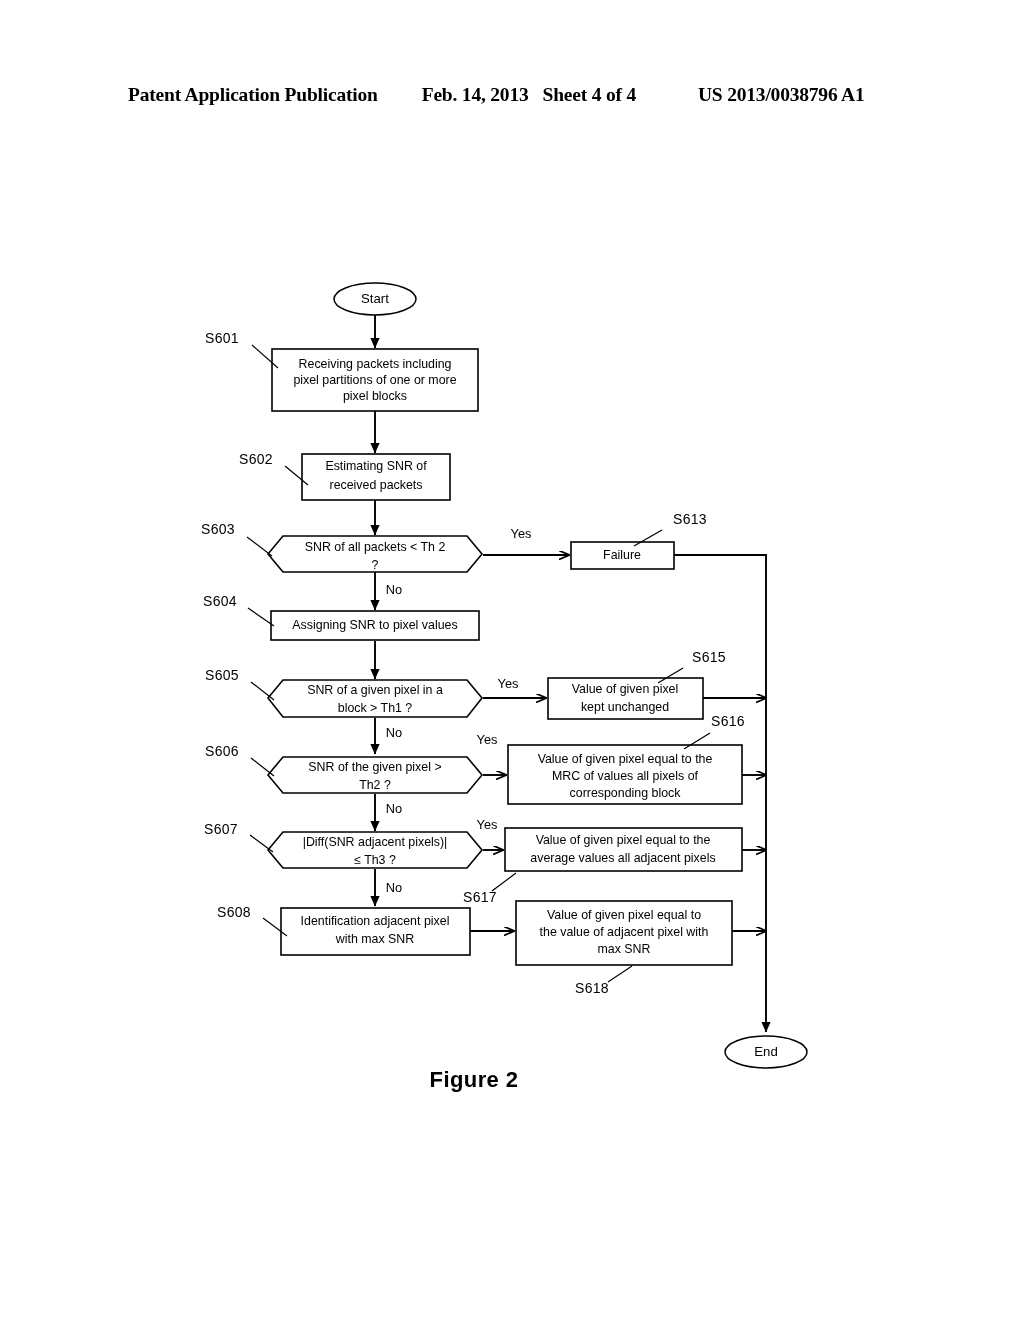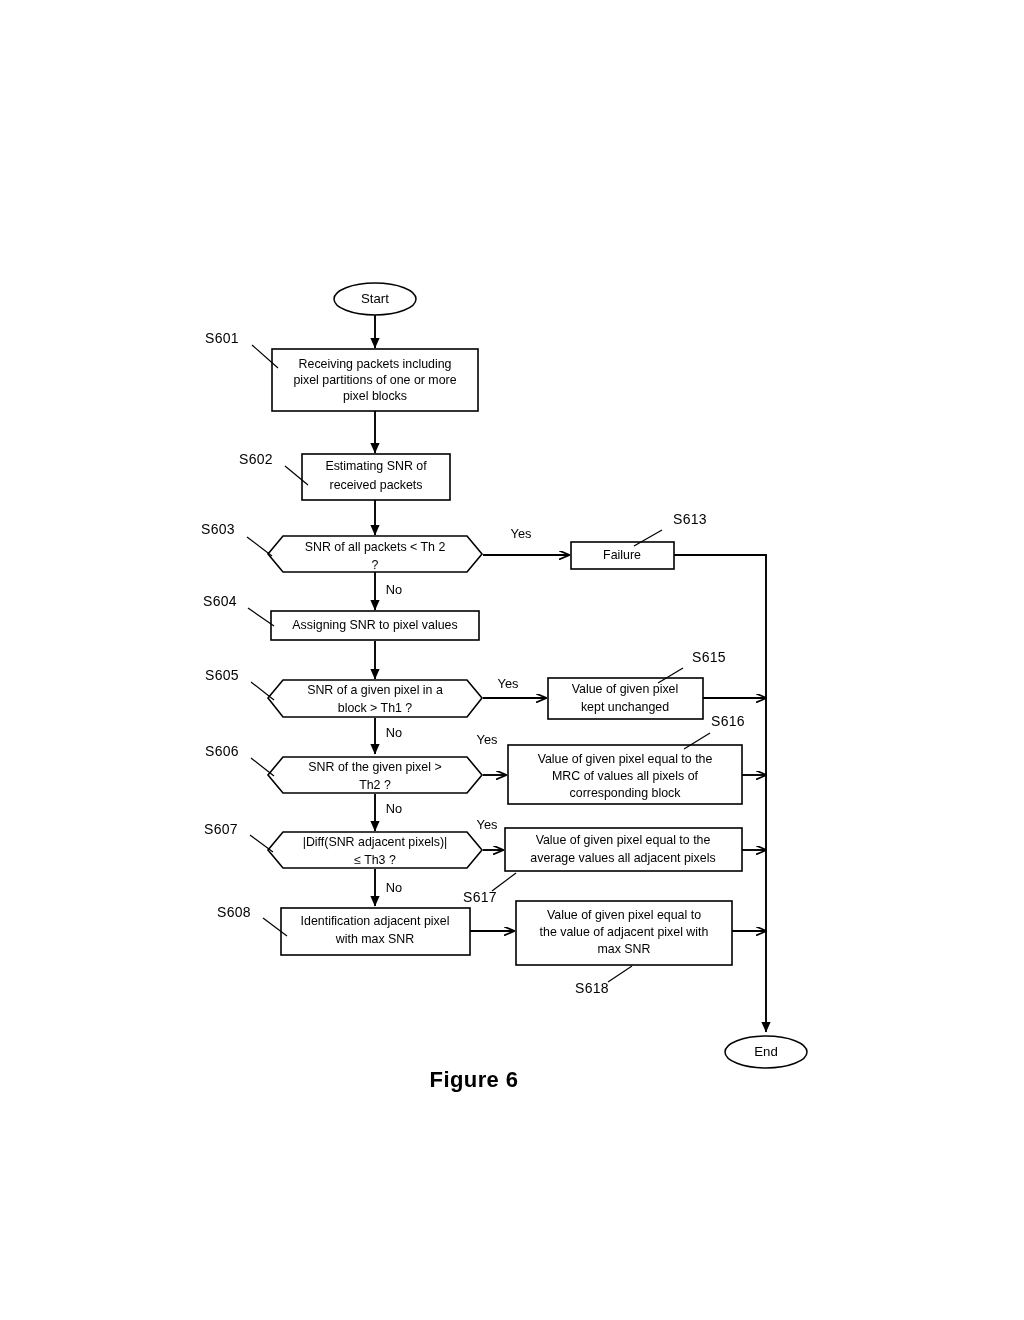--- a/index.html
+++ b/index.html
@@ -94,20 +94,26 @@
     stroke: #000000;
     stroke-width: 1.2;
     fill: none;
   }
 </style>
 </head>
 <body>
 
 <div id="page">
 
+  <div class="pat-header">
+    <span class="hdr-pub">Patent Application Publication</span>
+    <span class="hdr-date">Feb. 14, 2013</span>
+    <span class="hdr-sheet">Sheet 4 of 4</span>
+    <span class="hdr-num">US 2013/0038796 A1</span>
+  </div>
 
   <svg id="flow" viewBox="0 0 1024 1320">
     <defs>
       <marker id="arrow" markerWidth="11" markerHeight="9" refX="10" refY="4.5" orient="auto" markerUnits="userSpaceOnUse">
         <path d="M0,0 L10.5,4.5 L0,9" fill="none" stroke="#000000" stroke-width="1.7"></path>
       </marker>
       <marker id="arrowfill" markerWidth="11" markerHeight="10" refX="10" refY="5" orient="auto" markerUnits="userSpaceOnUse">
         <path d="M0,0.4 L10.5,5 L0,9.6 Z" fill="#000000"></path>
       </marker>
     </defs>
@@ -254,16 +260,16 @@
 
     <line class="leader" x1="263" y1="918" x2="287" y2="936"></line>
     <text class="ref-text" x="217" y="913">S608</text>
 
     <line class="leader" x1="608" y1="982" x2="632" y2="966"></line>
     <text class="ref-text" x="575" y="989">S618</text>
 
   </svg>
 
   <div class="fig-caption">
-    <span class="cap-inner">Figure 6</span>
+    <span class="cap-inner">Figure 2</span>
   </div>
 
 </div>
 
 </body></html>

